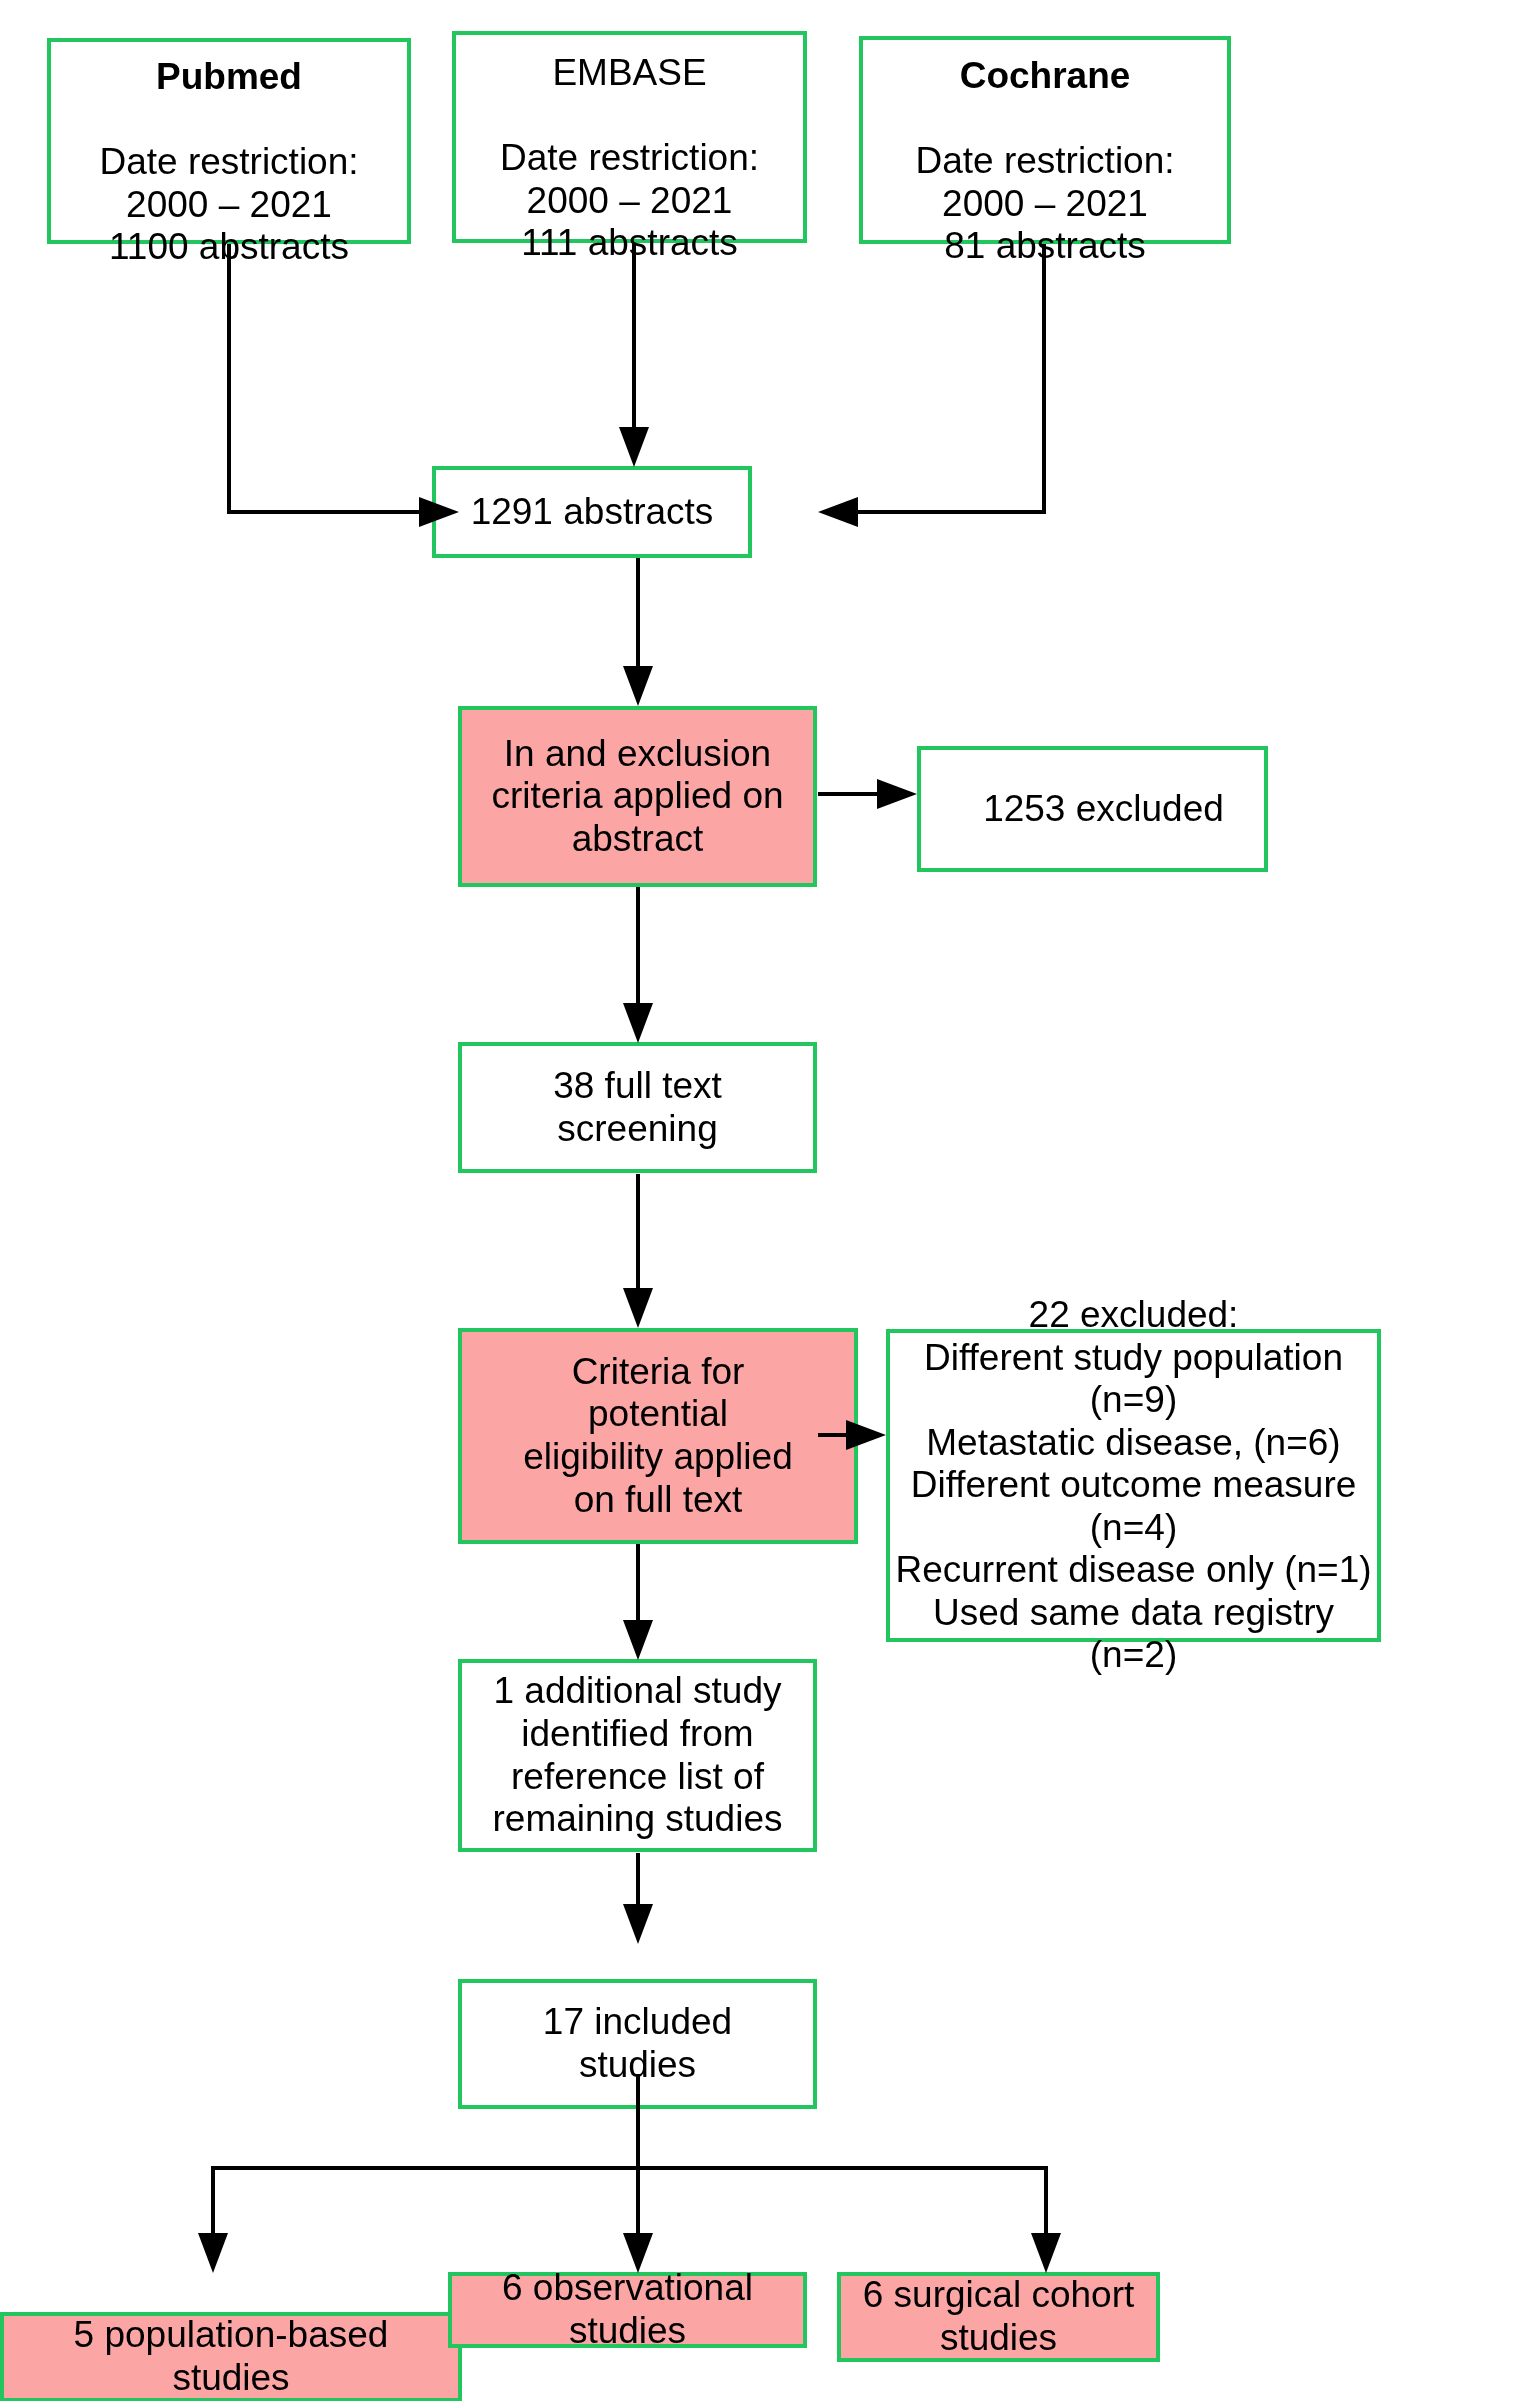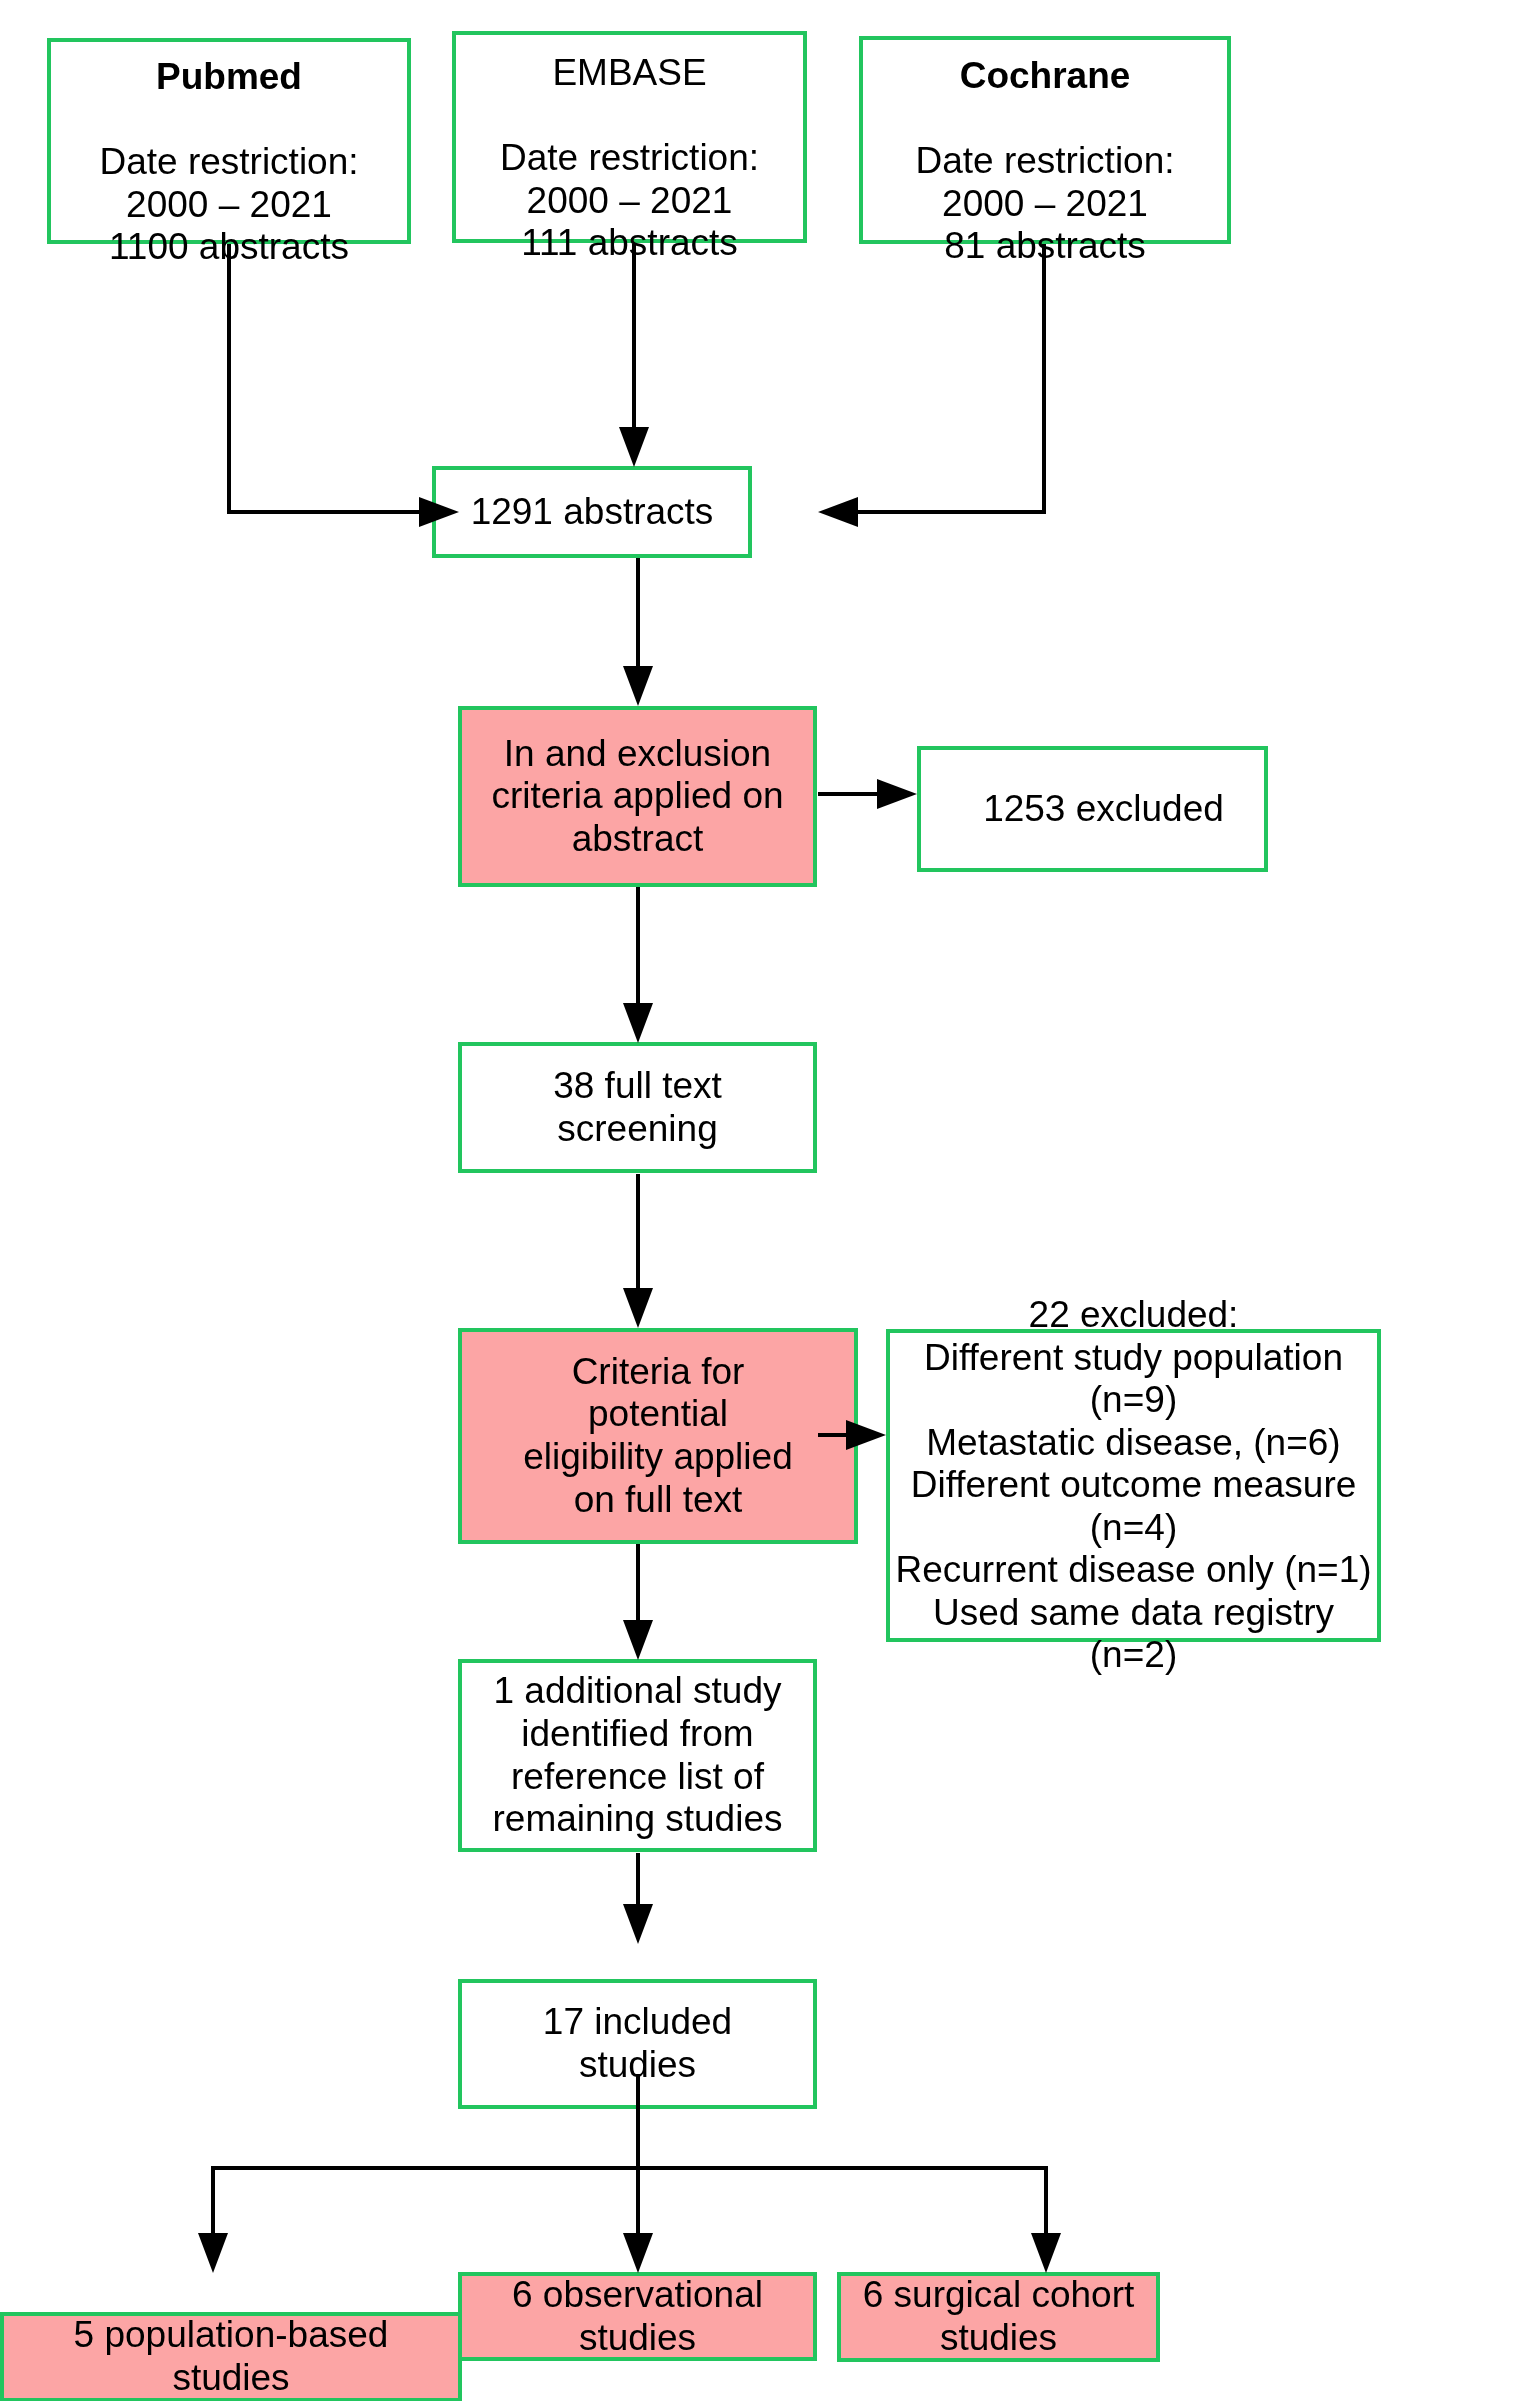--- a/index.html
+++ b/index.html
@@ -98,21 +98,21 @@
 
   <div class="box white" style="left:458px;top:1943px;width:359px;height:130px;margin-top:36px;">
     <div class="box-text">17 included
 studies</div>
   </div>
 
   <div class="box gray" style="left:0;top:2272px;width:462px;height:90px;margin-top:40px;">
     <div class="box-text">5 population-based
 studies</div>
   </div>
-  <div class="box gray" style="left:458px;top:2272px;width:359px;height:89px;">
+  <div class="box gray" style="left:448px;top:2272px;width:359px;height:76px;">
     <div class="box-text">6 observational
 studies</div>
   </div>
   <div class="box gray" style="left:837px;top:2272px;width:323px;height:90px;">
     <div class="box-text">6 surgical cohort
 studies</div>
   </div>
 
   <div class="line" style="left:227px;top:244px;width:4px;height:270px;"></div>
   <div class="line" style="left:227px;top:510px;width:194px;height:4px;"></div>

